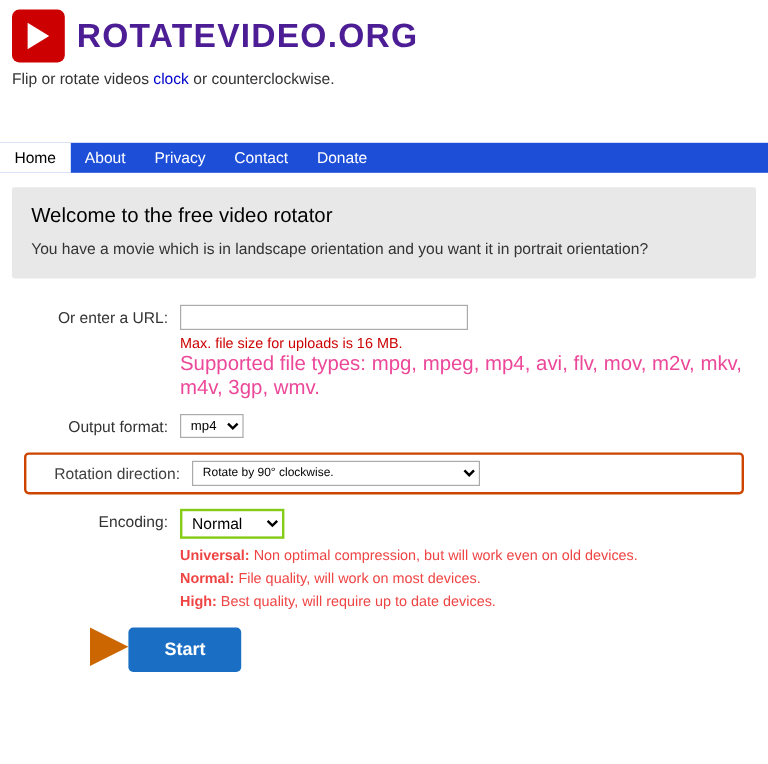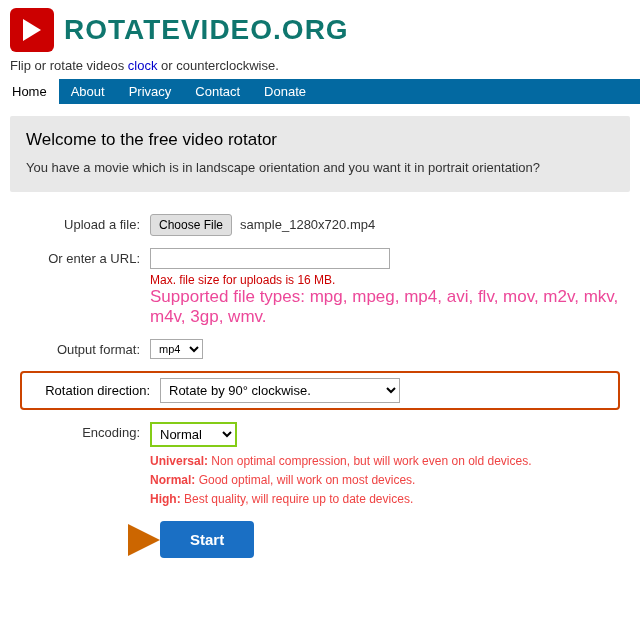--- a/index.html
+++ b/index.html
@@ -2,27 +2,27 @@
 <html><head>
   <meta charset="utf-8">
   <style>
     * { margin: 0; padding: 0; box-sizing: border-box; }
     body { font-family: Arial, sans-serif; font-size: 13px; background: #fff; width: 640px; }
 
     
     .header { display: flex; align-items: center; padding: 8px 10px 4px 10px; background: #fff; }
     .logo-icon { width: 44px; height: 44px; background: #cc0000; border-radius: 6px; display: flex; align-items: center; justify-content: center; margin-right: 10px; flex-shrink: 0; }
     .logo-icon::after { content: ''; border-left: 18px solid #fff; border-top: 11px solid transparent; border-bottom: 11px solid transparent; }
-    .logo-text { font-size: 28px; font-weight: bold; color: #0f766e; letter-spacing: 1px; }
+    .logo-text { font-size: 28px; font-weight: bold; color: #4c1d95; letter-spacing: 1px; }
 
     .tagline { font-size: 13px; padding: 2px 10px 6px 10px; color: #333; }
     .tagline a { color: #0000cc; text-decoration: none; }
 
     
-    nav { background: #0369a1; display: flex; padding: 0; }
+    nav { background: #1d4ed8; display: flex; padding: 0; margin-top: 40px; }
     nav a { display: inline-block; padding: 5px 12px; color: #fff; text-decoration: none; font-size: 13px; }
     nav a.active { background: #fff; color: #000; }
 
     
     .welcome-section { background: #e8e8e8; padding: 14px 16px; margin: 12px 10px; border-radius: 2px; }
     .welcome-section h2 { font-size: 17px; font-weight: normal; color: #000; margin-bottom: 8px; }
     .welcome-section p { font-size: 13px; color: #333; line-height: 1.5; }
 
     
     .form-area { padding: 10px 20px 20px 20px; }
@@ -41,30 +41,30 @@
     
     .file-info { margin-top: 4px; }
     .file-size { color: #c00; font-size: 12px; }
     .file-types { color: #ec4899; font-size: 17px; }
 
     
     .format-select { border: 1px solid #aaa; padding: 2px 4px; font-size: 11px; background: #fff; }
 
     
     .rotation-row { border: 2px solid #cc4400; border-radius: 4px; padding: 5px 8px; display: flex; align-items: center; margin-bottom: 12px; margin-left: 0; }
-    .rotation-label { width: 130px; text-align: right; padding-right: 10px; font-size: 13px; color: #000000; flex-shrink: 0; }
-    .rotation-select { width: 240px; border: 1px solid #aaa; padding: 3px 4px; font-size: 13px; background: #fff; }
+    .rotation-label { width: 130px; text-align: right; padding-right: 10px; font-size: 13px; color: #404040; flex-shrink: 0; }
+    .rotation-select { width: 240px; border: 1px solid #aaa; padding: 3px 4px; font-size: 10px; background: #fff; }
 
     
     .encoding-select { border: 2px solid #84cc16; padding: 2px 4px; font-size: 13px; background: #fff; }
     .encoding-info { margin-top: 5px; font-size: 12px; line-height: 1.6; color: #ef4444; }
     .encoding-info .label { font-weight: bold; }
 
     
-    .start-area { display: flex; align-items: center; margin-left: 108px; margin-top: 8px; }
+    .start-area { display: flex; align-items: flex-start; margin-left: 55px; margin-top: 8px; }
     .start-btn { background: #1a6fc4; color: #fff; border: none; padding: 10px 30px; font-size: 15px; font-weight: bold; cursor: pointer; border-radius: 4px; }
 
     
     .arrow-shape { display: inline-block; width: 0; height: 0; border-top: 16px solid transparent; border-bottom: 16px solid transparent; border-left: 32px solid #cc6600; }
   </style>
 </head>
 <body>
 
 <div class="header">
   <div class="logo-icon"></div>
@@ -83,29 +83,20 @@
   <a href="#">Donate</a>
 </nav>
 
 <div class="welcome-section">
   <h2>Welcome to the free video rotator</h2>
   <p>You have a movie which is in landscape orientation and you want it in portrait orientation?</p>
 </div>
 
 <div class="form-area">
 
-  <div class="form-row">
-    <div class="form-label">Upload a file:</div>
-    <div class="form-control">
-      <div class="file-upload-row">
-        <button class="choose-file-btn">Choose File</button>
-        <span class="file-name">sample_1280x720.mp4</span>
-      </div>
-    </div>
-  </div>
 
   <div class="form-row">
     <div class="form-label">Or enter a URL:</div>
     <div class="form-control">
       <input type="text" class="url-input" style="">
       <div class="file-info">
         <div class="file-size">Max. file size for uploads is 16 MB.</div>
         <div class="file-types">Supported file types: mpg, mpeg, mp4, avi, flv, mov, m2v, mkv, m4v, 3gp, wmv.</div>
       </div>
     </div>
@@ -139,21 +130,21 @@
   <div class="form-row">
     <div class="form-label">Encoding:</div>
     <div class="form-control">
       <select class="encoding-select">
         <option>Universal</option>
         <option selected="">Normal</option>
         <option>High</option>
       </select>
       <div class="encoding-info">
         <span class="label">Universal:</span><span> Non optimal compression, but will work even on old devices.</span><br>
-        <span class="label">Normal:</span><span> Good optimal, will work on most devices.</span><br>
+        <span class="label">Normal:</span><span> File quality, will work on most devices.</span><br>
         <span class="label">High:</span><span> Best quality, will require up to date devices.</span>
       </div>
     </div>
   </div>
 
   <div class="start-area">
     <div class="arrow-shape"></div>
     <button class="start-btn">Start</button>
   </div>
 

